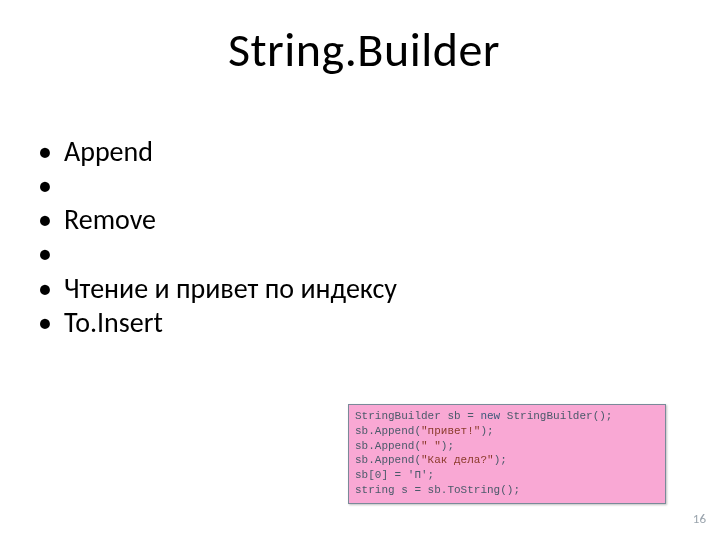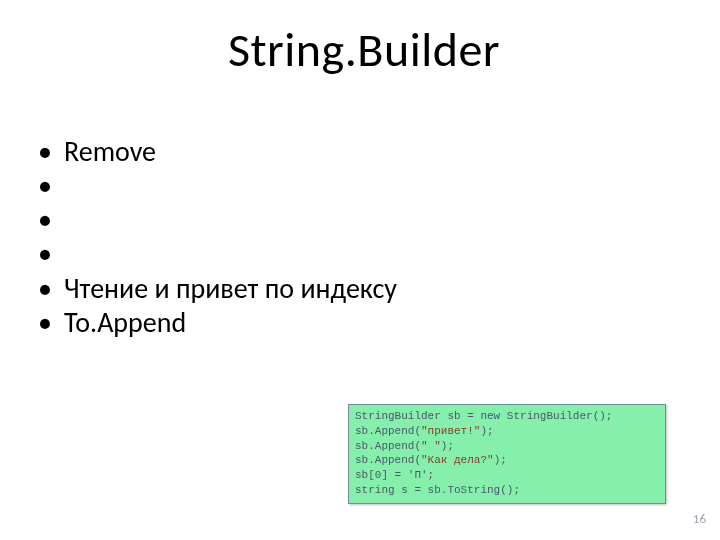--- a/index.html
+++ b/index.html
@@ -44,21 +44,21 @@
     width: 26px;
     flex: 0 0 26px;
     text-align: left;
     font-size: 28px;
   }
   .code-box {
     position: absolute;
     right: 54px;
     bottom: 36px;
     width: 304px;
-    background: #86efac;
+    background: #f9a8d4;
     border: 1px solid #7a8a99;
     box-shadow: 1px 1px 2px rgba(0,0,0,0.25);
     padding: 4px 6px 5px 6px;
     font-family: "Courier New", monospace;
     font-size: 11px;
     line-height: 1.35;
     color: #4a5a6a;
     white-space: pre;
     filter: blur(0.3px);
   }
@@ -75,38 +75,39 @@
 </head>
 <body>
 
 <div class="slide">
 
   <div class="title">String.Builder</div>
 
   <div class="bullets">
     <div class="row">
       <div class="dot">•</div>
-      <div>Remove</div>
+      <div>Append</div>
     </div>
     <div class="row">
       <div class="dot">•</div>
     </div>
     <div class="row">
       <div class="dot">•</div>
+      <div>Remove</div>
     </div>
     <div class="row">
       <div class="dot">•</div>
     </div>
     <div class="row">
       <div class="dot">•</div>
       <div>Чтение и привет по индексу</div>
     </div>
     <div class="row">
       <div class="dot">•</div>
-      <div>To.Append</div>
+      <div>To.Insert</div>
     </div>
   </div>
 
   <div class="code-box"><span><span>StringBuilder sb = </span><span class="cls">new</span><span> StringBuilder();</span></span>
 <span><span>sb.Append(</span><span class="str">"привет!"</span><span>);</span></span>
 <span><span>sb.Append(</span><span class="str">" "</span><span>);</span></span>
 <span><span>sb.Append(</span><span class="str">"Как дела?"</span><span>);</span></span>
 <span>sb[0] = 'П';</span>
 <span>string s = sb.ToString();</span></div>
 

